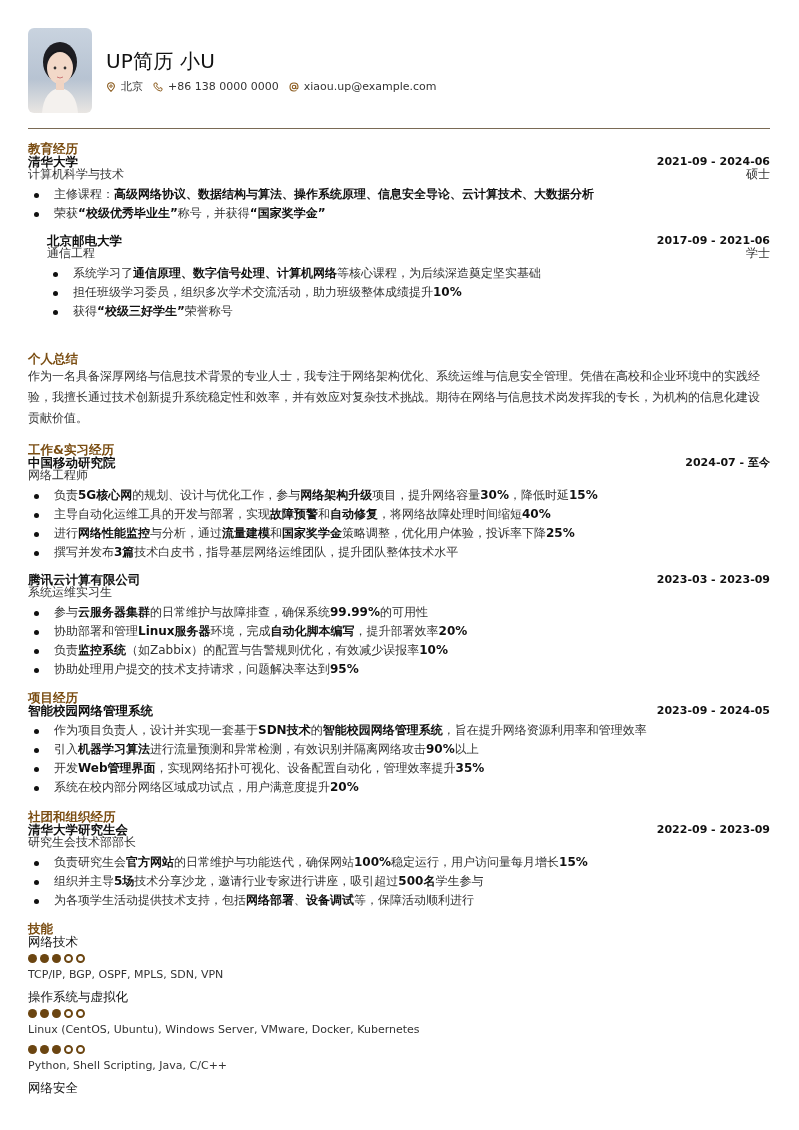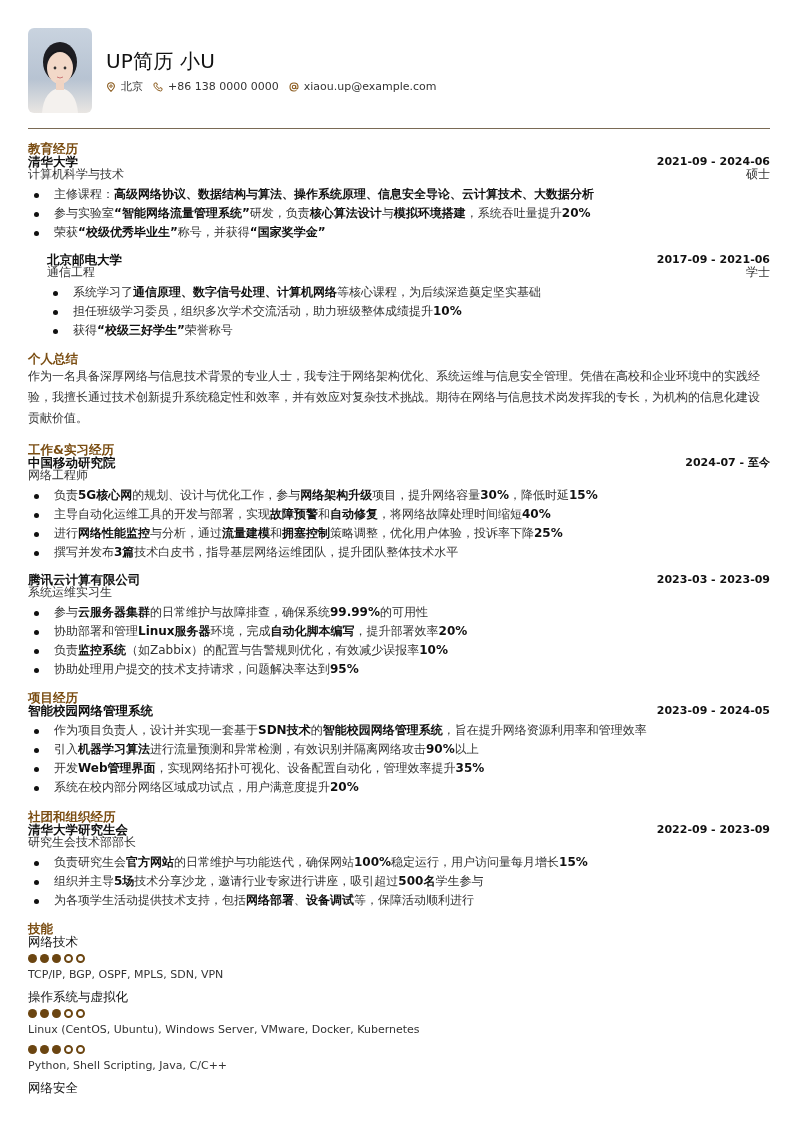--- a/index.html
+++ b/index.html
@@ -94,21 +94,20 @@
       <div class="entry-head">
         <div class="entry-title">清华大学</div>
         <div class="entry-date">2021-09 - 2024-06</div>
       </div>
       <div class="row2">
         <div class="entry-sub">计算机科学与技术</div>
         <div class="entry-sub-right">硕士</div>
       </div>
       <ul class="bullets">
         <li><span>主修课程：</span><b>高级网络协议、数据结构与算法、操作系统原理、信息安全导论、云计算技术、大数据分析</b></li>
-        <li><span>参与实验室</span><b>“智能网络流量管理系统”</b><span>研发，负责</span><b>核心算法设计</b><span>与</span><b>模拟环境搭建</b><span>，系统吞吐量提升</span><b>20%</b></li>
         <li><span>荣获</span><b>“校级优秀毕业生”</b><span>称号，并获得</span><b>“国家奖学金”</b></li>
       </ul>
     </div>
     <div style="margin-top:11px;margin-left:19px;">
       <div class="entry-head">
         <div class="entry-title">北京邮电大学</div>
         <div class="entry-date">2017-09 - 2021-06</div>
       </div>
       <div class="row2">
         <div class="entry-sub">通信工程</div>
@@ -131,21 +130,21 @@
     <div class="section-title">工作&amp;实习经历</div>
     <div>
       <div class="entry-head">
         <div class="entry-title">中国移动研究院</div>
         <div class="entry-date">2024-07 - 至今</div>
       </div>
       <div class="entry-sub">网络工程师</div>
       <ul class="bullets">
         <li><span>负责</span><b>5G核心网</b><span>的规划、设计与优化工作，参与</span><b>网络架构升级</b><span>项目，提升网络容量</span><b>30%</b><span>，降低时延</span><b>15%</b></li>
         <li><span>主导自动化运维工具的开发与部署，实现</span><b>故障预警</b><span>和</span><b>自动修复</b><span>，将网络故障处理时间缩短</span><b>40%</b></li>
-        <li><span>进行</span><b>网络性能监控</b><span>与分析，通过</span><b>流量建模</b><span>和</span><b>拥塞控制</b><span>策略调整，优化用户体验，投诉率下降</span><b>25%</b></li>
+        <li><span>进行</span><b>网络性能监控</b><span>与分析，通过</span><b>流量建模</b><span>和</span><b>国家奖学金</b><span>策略调整，优化用户体验，投诉率下降</span><b>25%</b></li>
         <li><span>撰写并发布</span><b>3篇</b><span>技术白皮书，指导基层网络运维团队，提升团队整体技术水平</span></li>
       </ul>
     </div>
     <div style="margin-top:11px;">
       <div class="entry-head">
         <div class="entry-title">腾讯云计算有限公司</div>
         <div class="entry-date">2023-03 - 2023-09</div>
       </div>
       <div class="entry-sub">系统运维实习生</div>
       <ul class="bullets">

